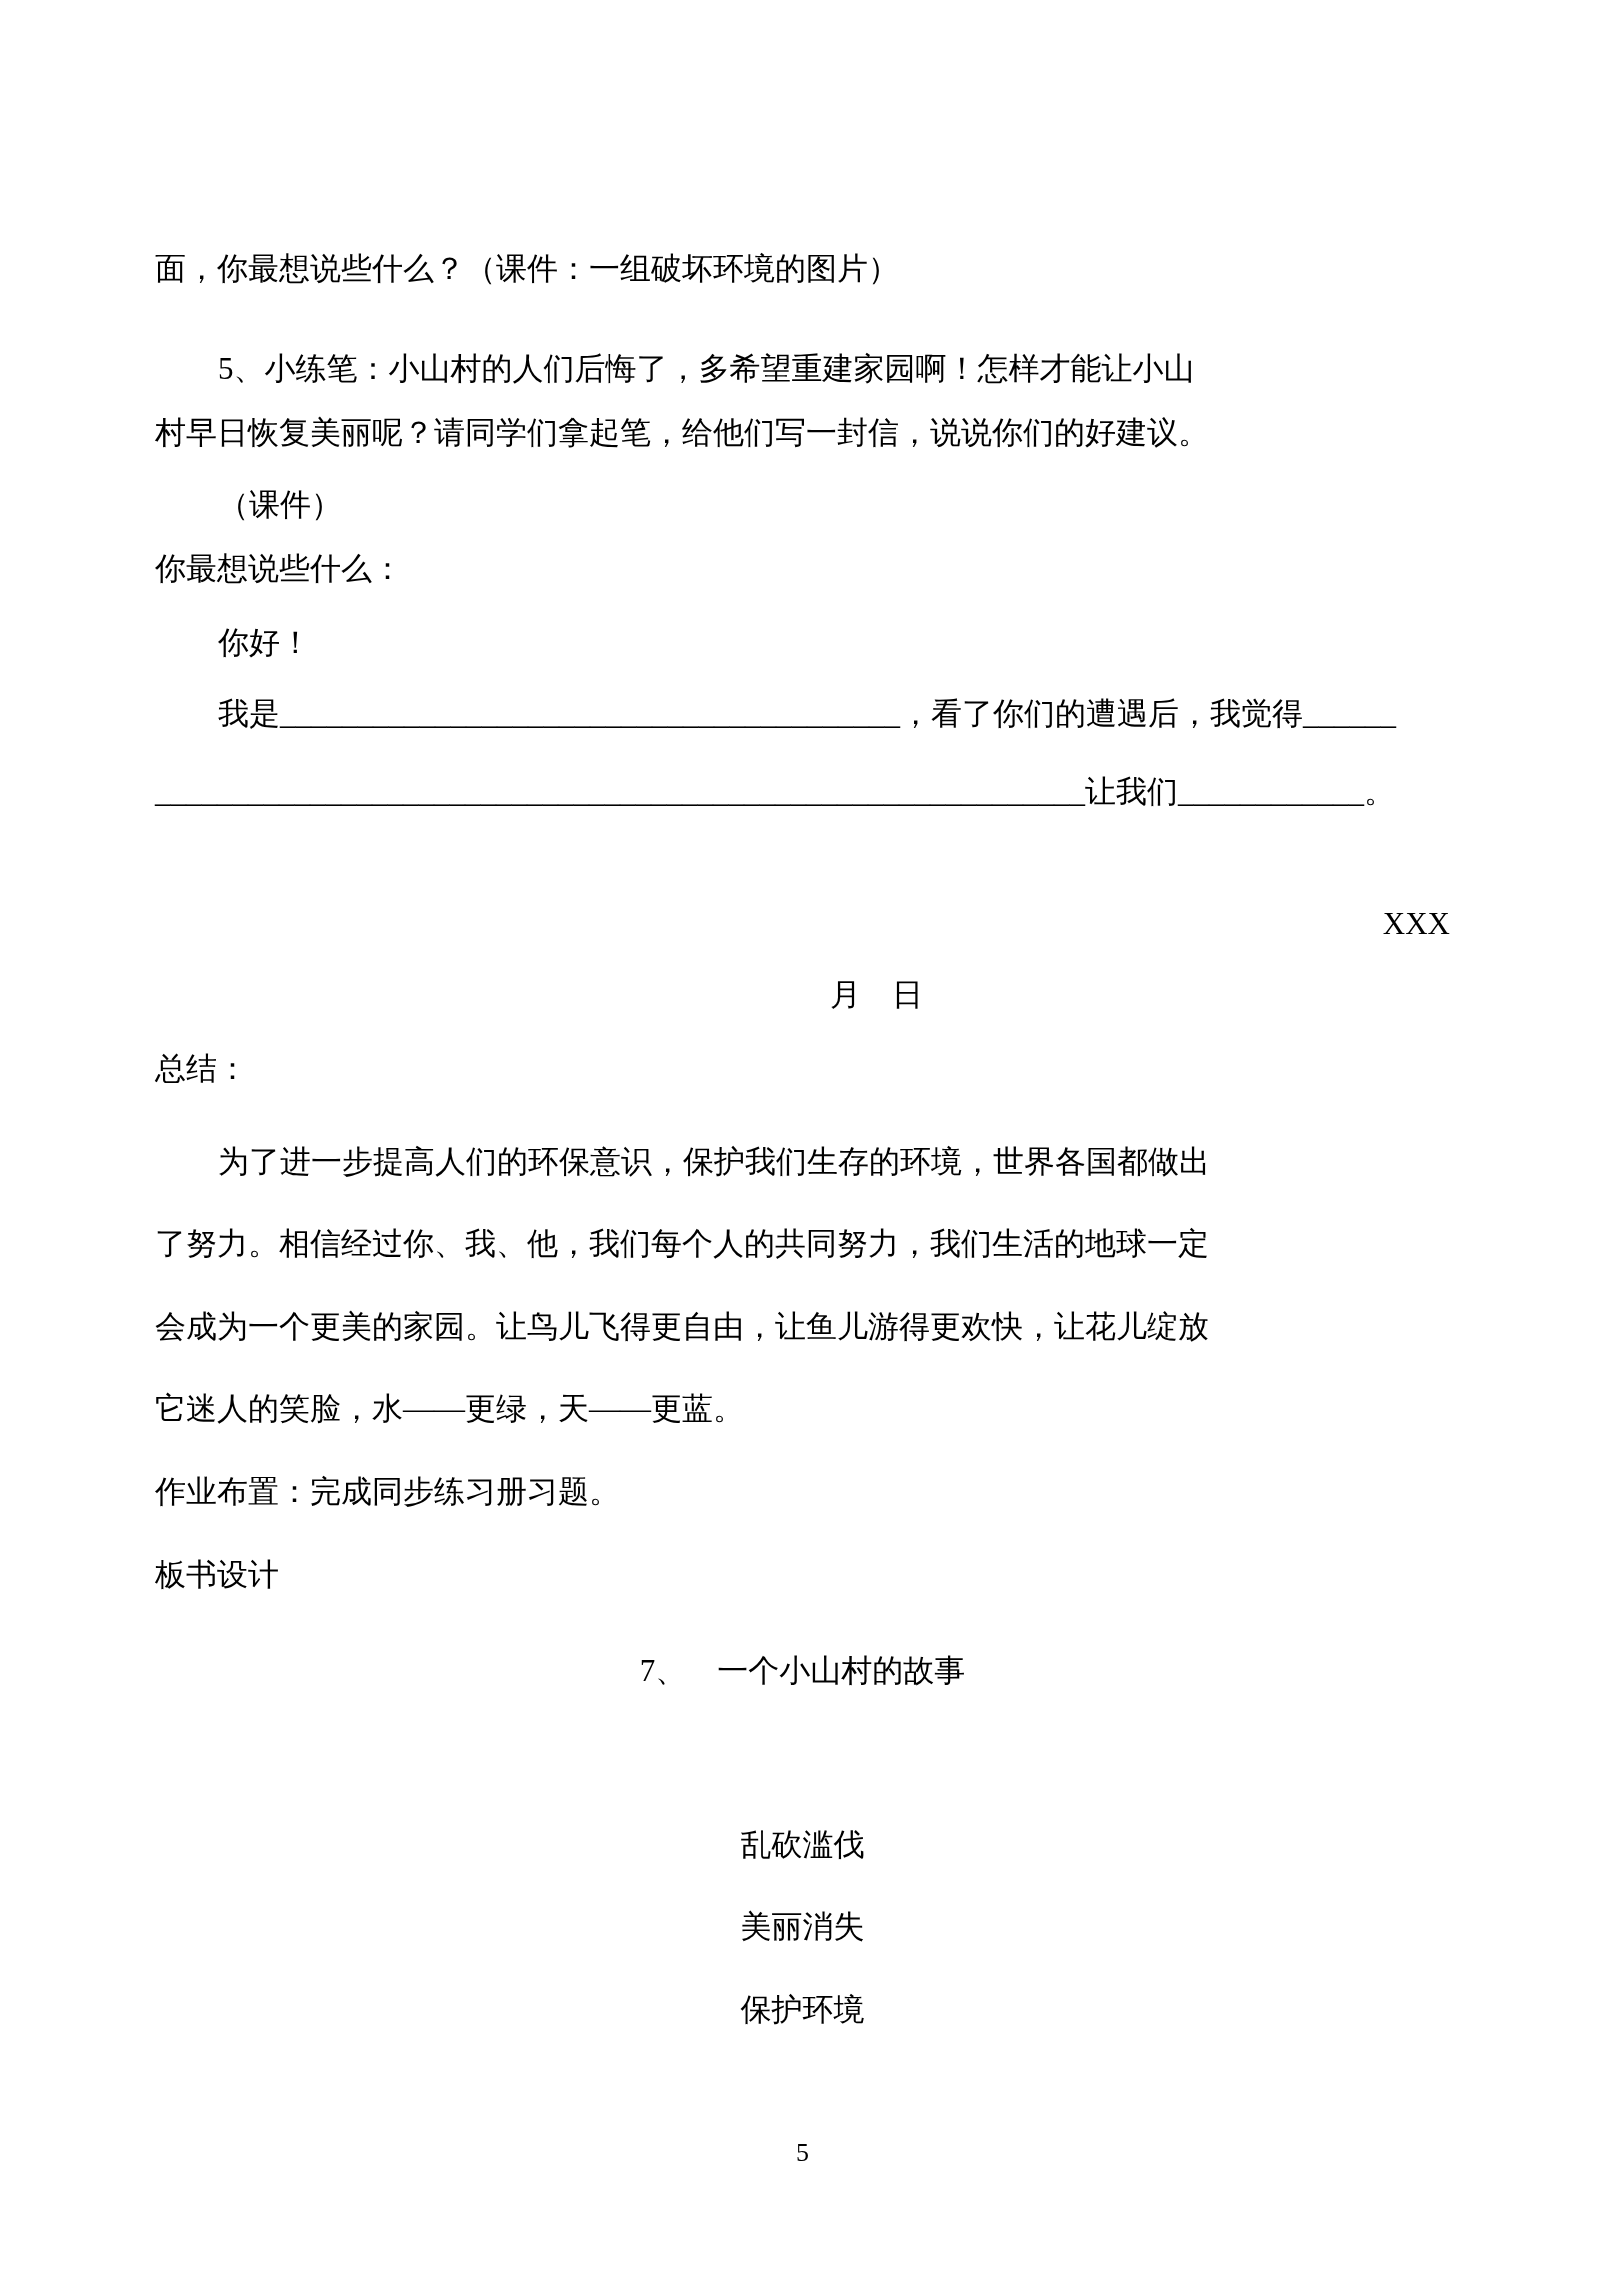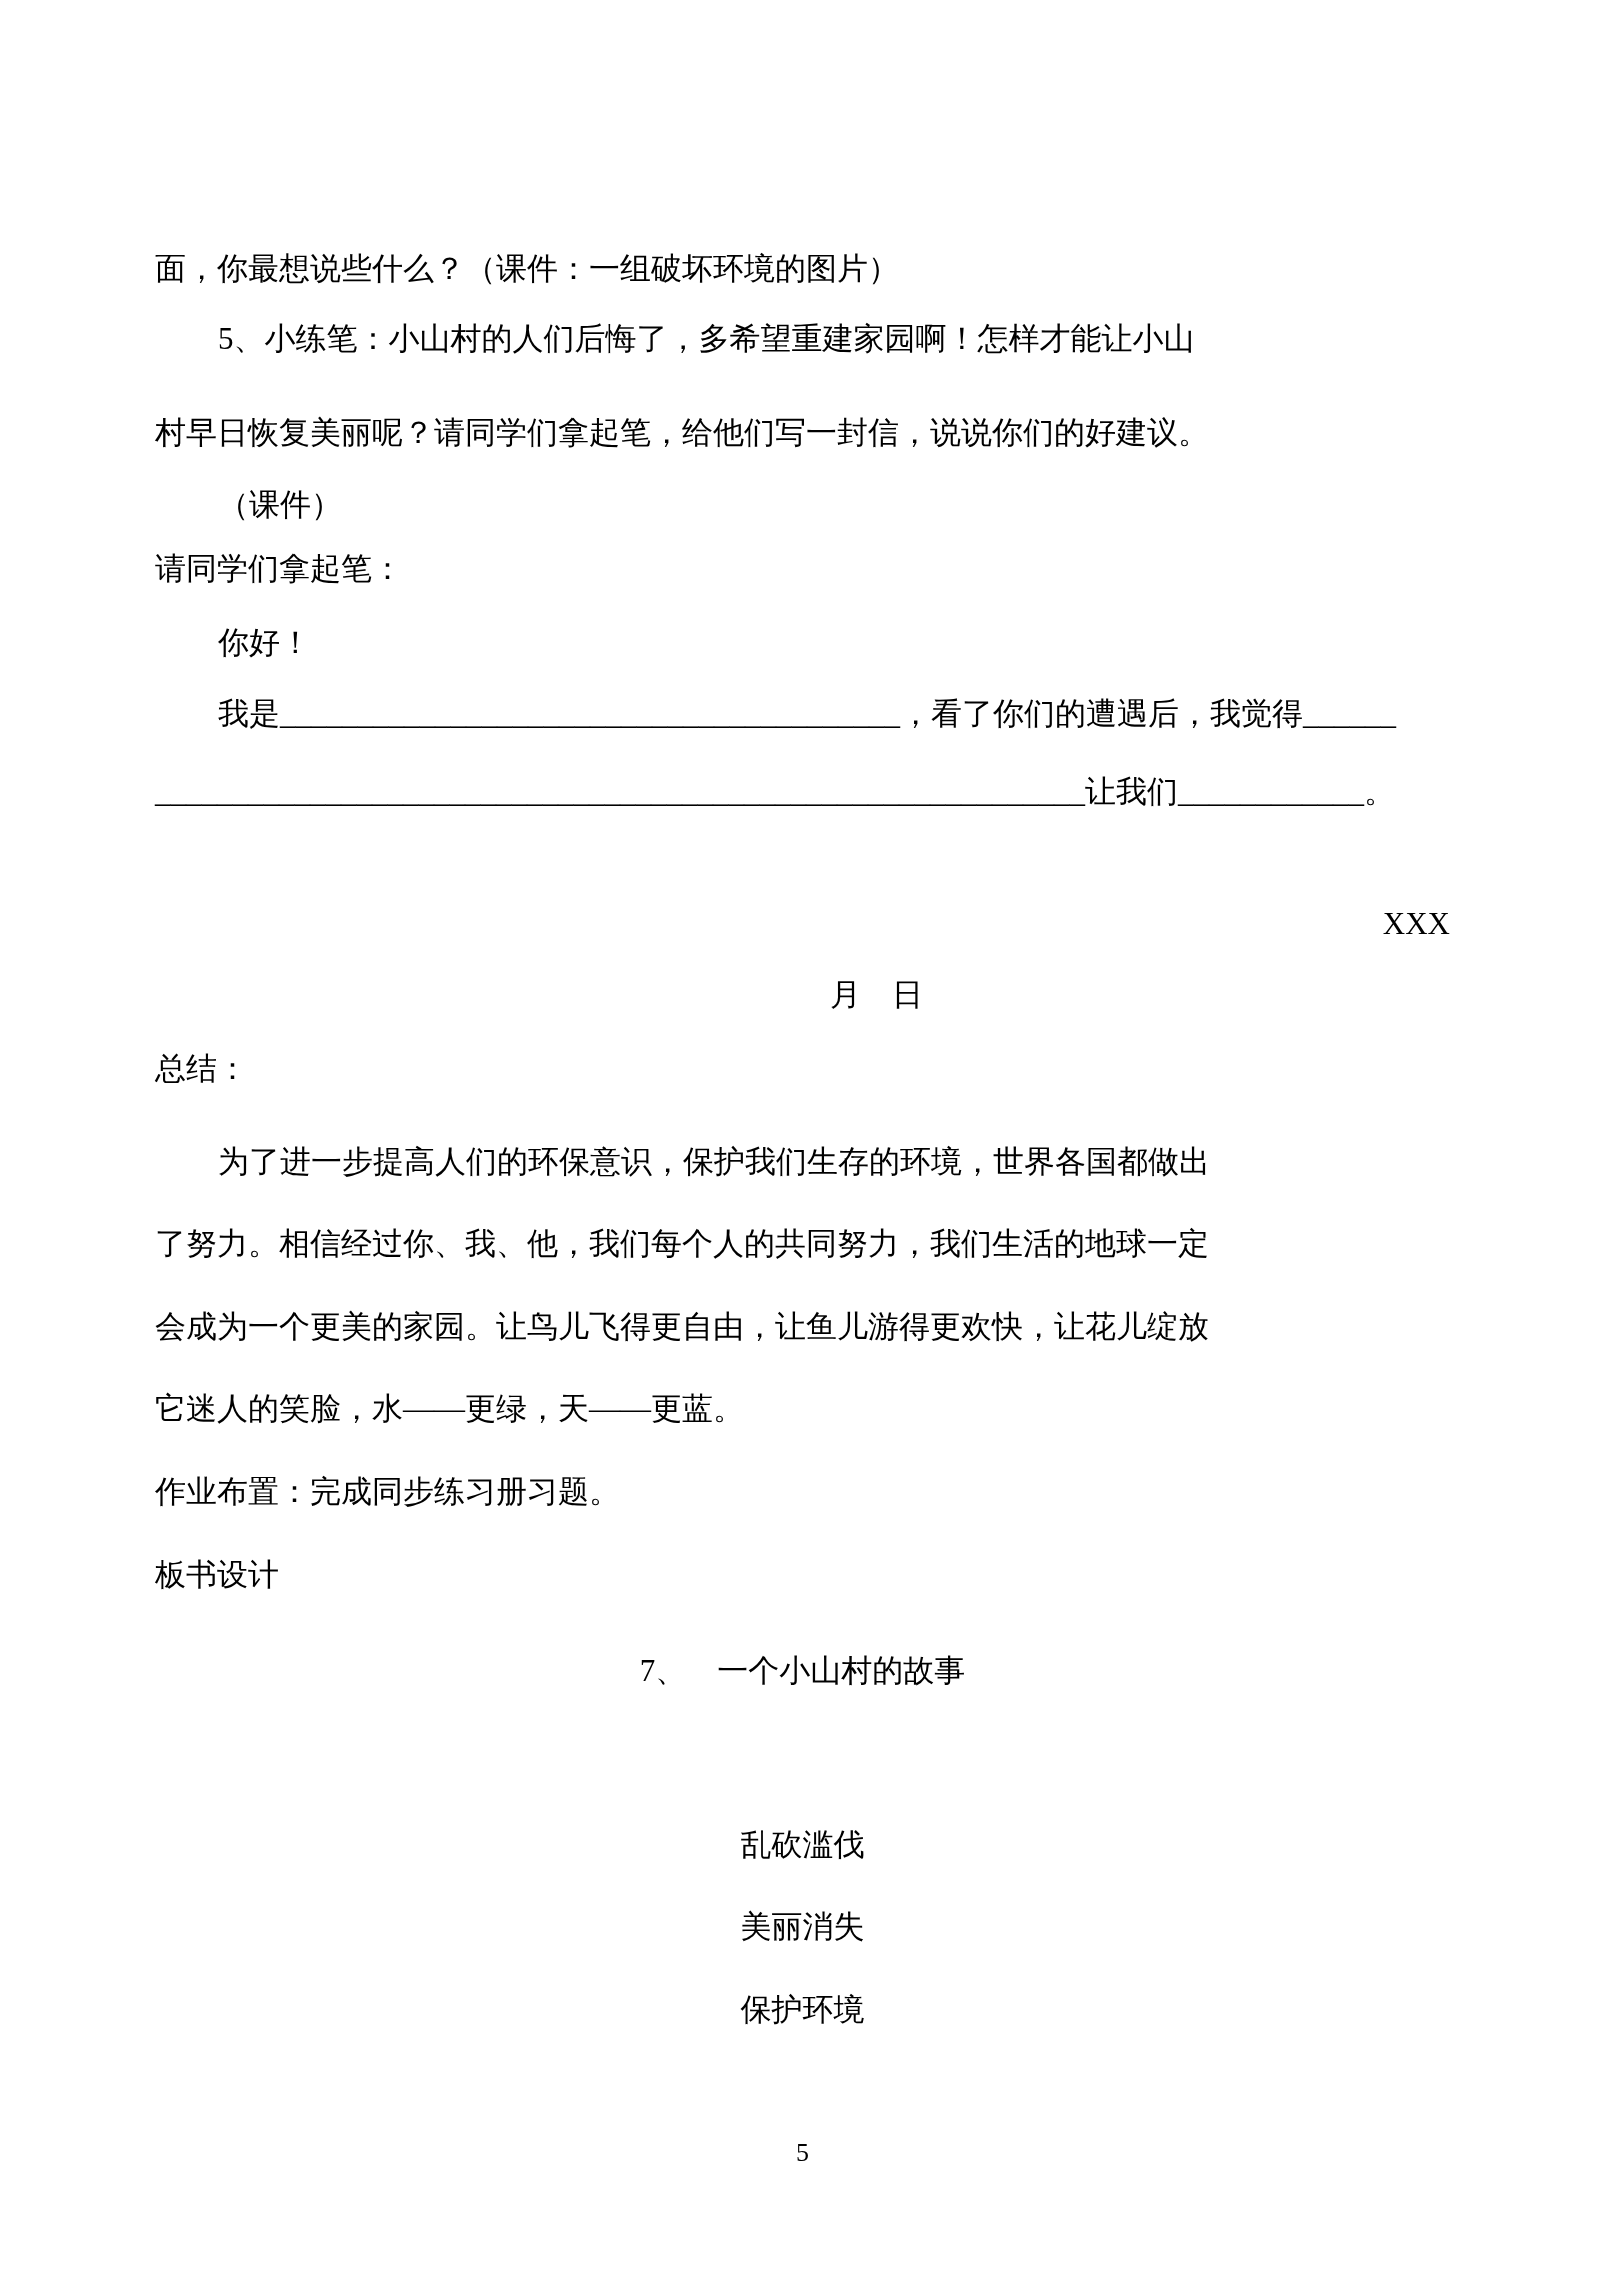--- a/index.html
+++ b/index.html
@@ -48,27 +48,27 @@
     font-size: 26px;
   }
 </style>
 </head>
 <body>
 
 <div class="page">
 
   <div class="line" style="top:250px">面，你最想说些什么？（课件：一组破坏环境的图片）</div>
 
-  <div class="line indent" style="top:320px">5、小练笔：小山村的人们后悔了，多希望重建家园啊！怎样才能让小山</div>
+  <div class="line indent" style="top:350px">5、小练笔：小山村的人们后悔了，多希望重建家园啊！怎样才能让小山</div>
 
   <div class="line" style="top:414px">村早日恢复美丽呢？请同学们拿起笔，给他们写一封信，说说你们的好建议。</div>
 
   <div class="line indent" style="top:486px">（课件）</div>
 
-  <div class="line" style="top:550px">请同学们拿起笔：</div>
+  <div class="line" style="top:550px">你最想说些什么：</div>
 
   <div class="line indent" style="top:695px">
     <span>我是</span><span class="blank">________________________________________</span><span>，看了你们的遭遇后，我觉得</span><span class="blank">______</span>
   </div>
 
   <div class="line indent" style="top:624px">你好！</div>
 
   <div class="line" style="top:773px">
     <span class="blank">____________________________________________________________</span><span>让我们</span><span class="blank">____________</span><span>。</span>
   </div>

